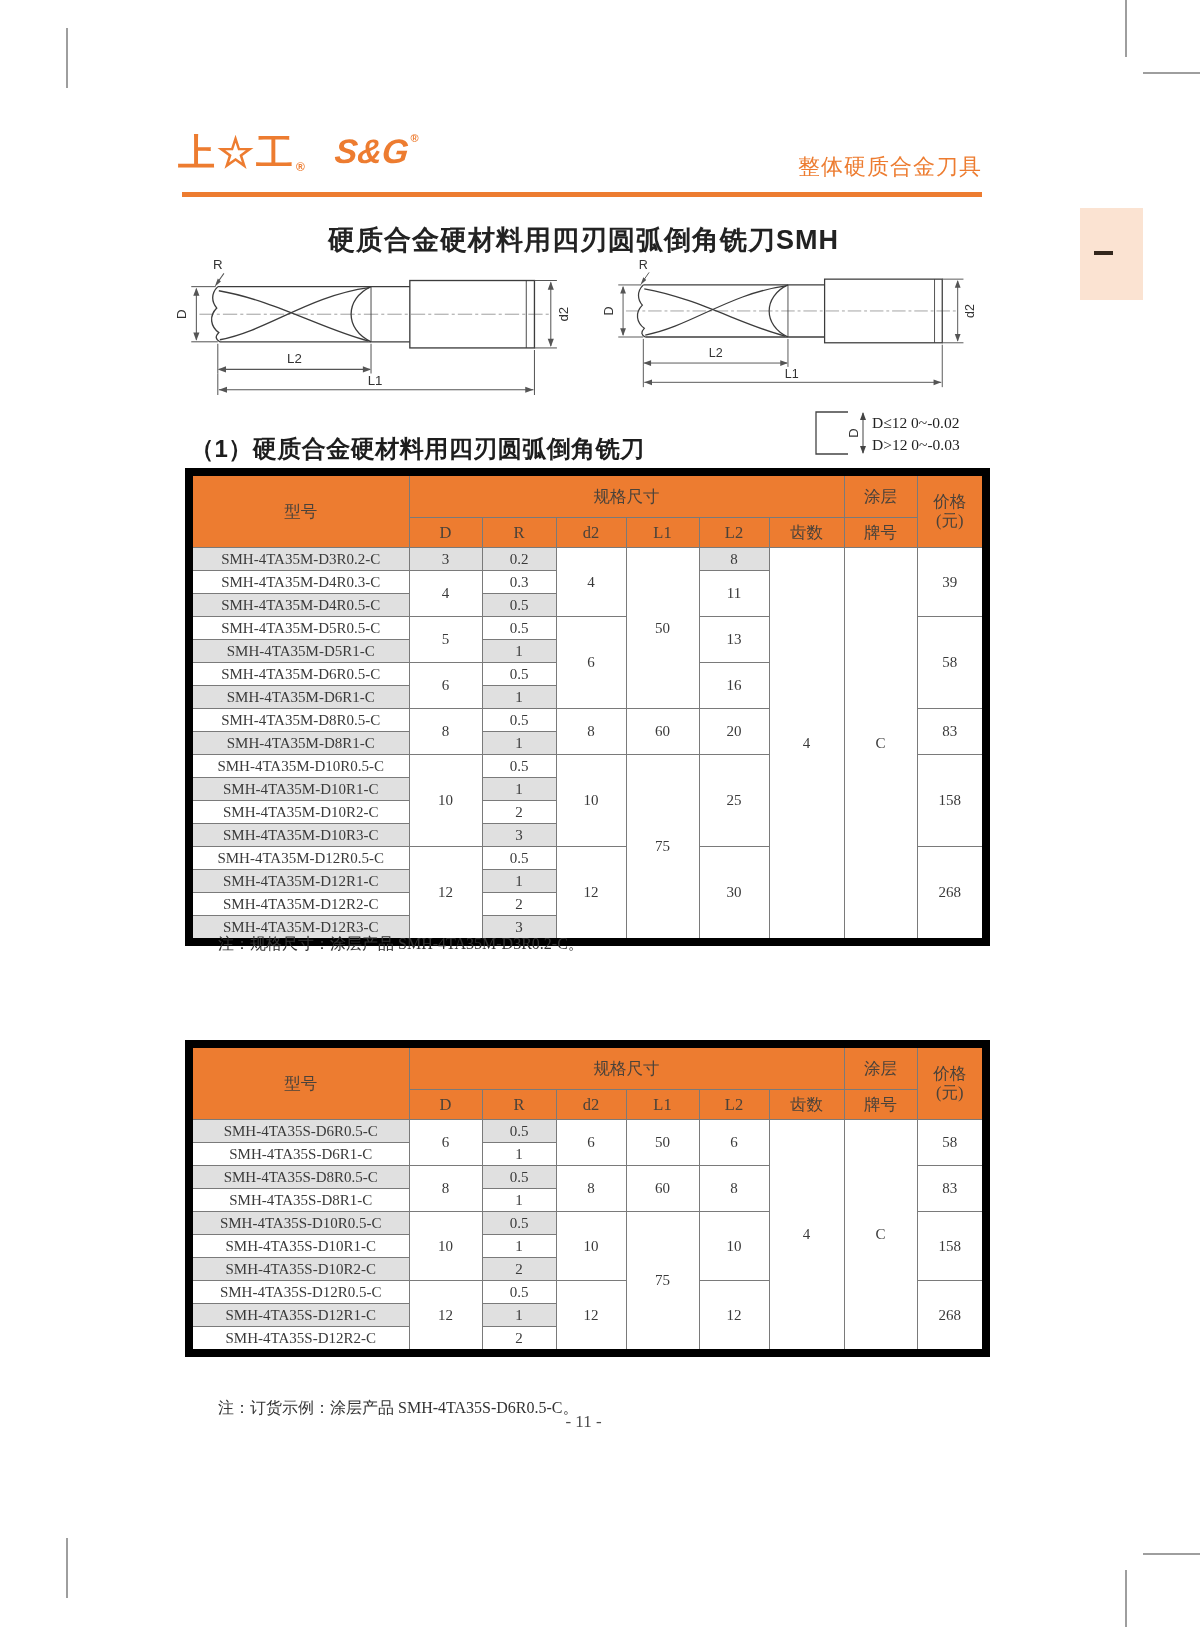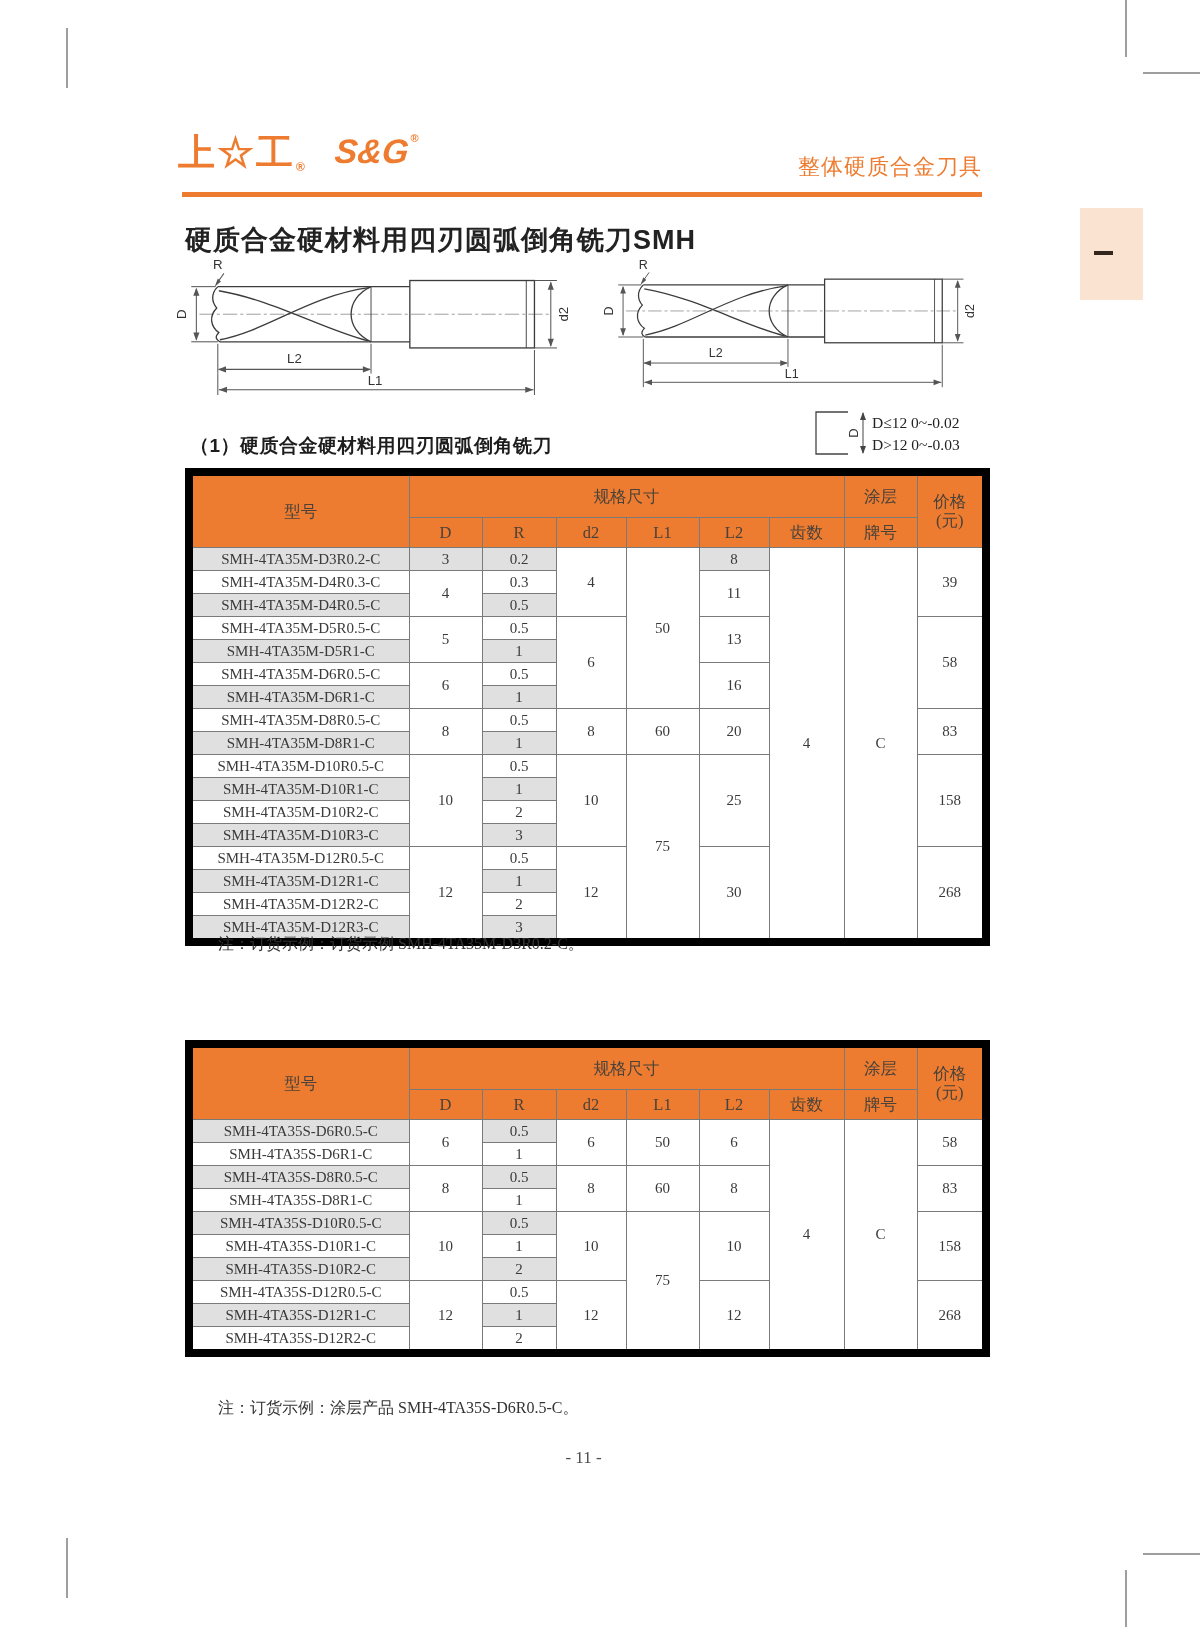--- a/index.html
+++ b/index.html
@@ -17,46 +17,46 @@
   .logo-sg{font-size:34px;font-weight:900;font-style:italic;letter-spacing:0px;line-height:1;
            margin-left:30px;transform:skewX(-6deg);}
   .logo-sg-reg{font-size:11px;font-weight:700;margin-top:-2px;margin-left:2px;}
   .category{right:218px;top:152px;font-size:22px;font-weight:400;color:#ED7C30;letter-spacing:1px;}
   .head-rule{left:182px;top:192px;width:800px;height:5px;background:#ED7C30;}
 
   
   .side-tab{left:1080px;top:208px;width:63px;height:92px;background:#FBE3D2;}
   .tab-dash{position:absolute;left:14px;top:43px;width:19px;height:4px;background:#33261c;}
 
-  .page-title{left:185px;top:222px;width:797px;text-align:left;font-size:27px;font-weight:700;
+  .page-title{left:185px;top:222px;width:797px;text-align:center;font-size:27px;font-weight:700;
               color:#222;letter-spacing:1px;}
 
   .drawing{overflow:visible;}
   .dim-text{font-family:"Liberation Sans",sans-serif;font-size:13px;fill:#333;}
 
   .tol-block{left:810px;top:404px;}
   .tol-text{font-family:"Liberation Serif","DejaVu Serif",serif;font-size:15.5px;fill:#222;}
 
-  .section-heading{left:190px;font-size:19px;font-weight:700;color:#1d1d1d;letter-spacing:0.5px;}
+  .section-heading{left:190px;font-size:24px;font-weight:700;color:#1d1d1d;letter-spacing:0.5px;}
 
   .spec-table{border-collapse:collapse;table-layout:fixed;width:797px;background:#fff;
               border:8px solid #000000;}
   .spec-table th,.spec-table td{border:1px solid #7a7a7a;text-align:center;padding:0;
               font-family:"Liberation Serif","DejaVu Serif",serif;}
   .spec-table thead th{background:#ED7C30;color:#4a423a;font-weight:400;font-size:16.5px;}
   .spec-table thead tr:first-child th{height:41px;}
   .spec-table thead tr:last-child th{height:29px;}
   .spec-table thead th div{line-height:1.15;}
   .spec-table tbody td{height:22px;font-size:15px;color:#3a3a3a;line-height:1;}
   .spec-table td.td-model{font-size:15px;letter-spacing:0px;}
   .spec-table td.shade{background:#E0E0E0;}
 
   .order-note{left:218px;font-size:16px;color:#333;
               font-family:"Liberation Serif","DejaVu Serif",serif;}
-  .page-number{left:185px;top:1448px;width:797px;text-align:center;font-size:17px;color:#4d4d4d;
+  .page-number{left:185px;top:1412px;width:797px;text-align:center;font-size:17px;color:#4d4d4d;
                font-family:"Liberation Serif","DejaVu Serif",serif;}
 </style>
 </head>
 <body>
 
 <div class="page">
 
   <div class="mark" style="left:66px;top:28px;width:2px;height:60px;"></div>
   <div class="mark" style="left:1125px;top:0;width:2px;height:57px;"></div>
   <div class="mark" style="left:1143px;top:72px;width:57px;height:2px;"></div>
@@ -315,21 +315,21 @@
         <tr>
           <td class="td-model">SMH-4TA35M-D12R2-C</td>
           <td>2</td>
         </tr>
         <tr>
           <td class="td-model shade">SMH-4TA35M-D12R3-C</td>
           <td class="shade">3</td>
         </tr>
       </tbody>
   </table>
-  <div class="abs order-note" style="top:934px;">注：订货示例：订货示例 SMH-4TA35M-D3R0.2-C。</div>
+  <div class="abs order-note" style="top:934px;">注：规格尺寸：涂层产品 SMH-4TA35M-D3R0.2-C。</div>
 
   <table class="abs spec-table" style="left:185px;top:1040px;" id="table2">
     <colgroup>
       <col style="width:220px">
         <col style="width:73px">
         <col style="width:74px">
         <col style="width:70px">
       <col style="width:73px">
         <col style="width:70px">
         <col style="width:75px">

